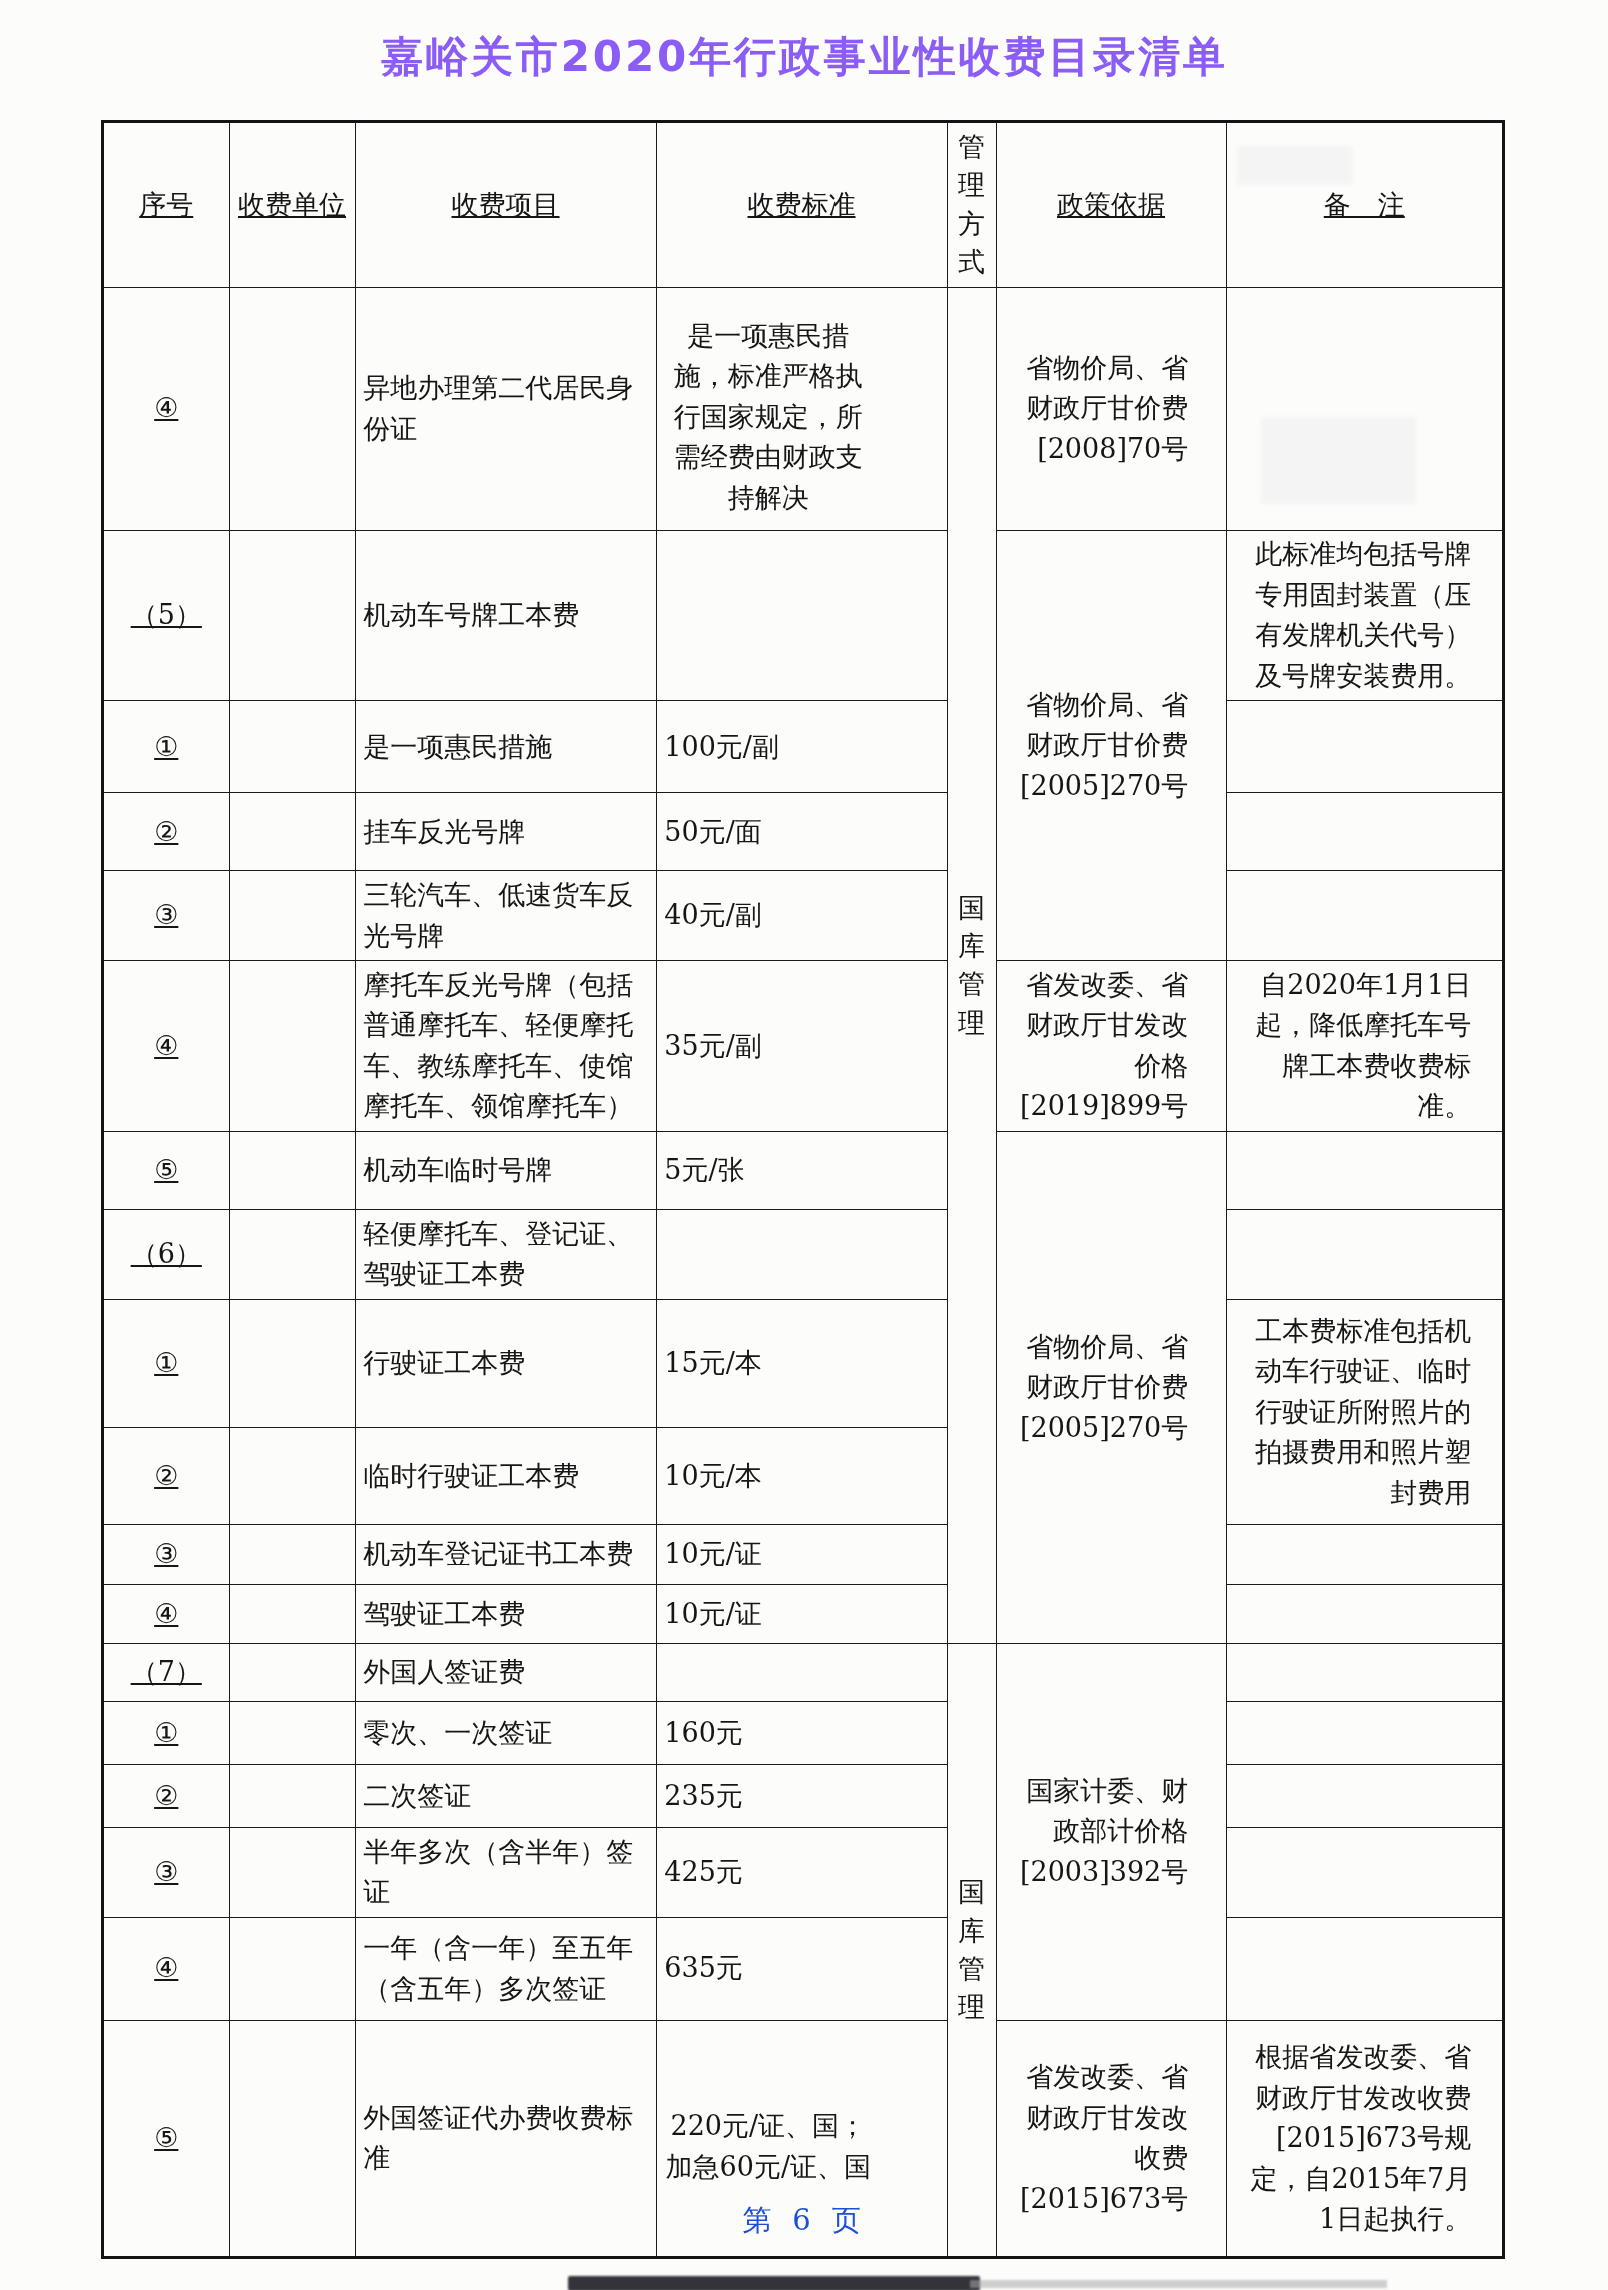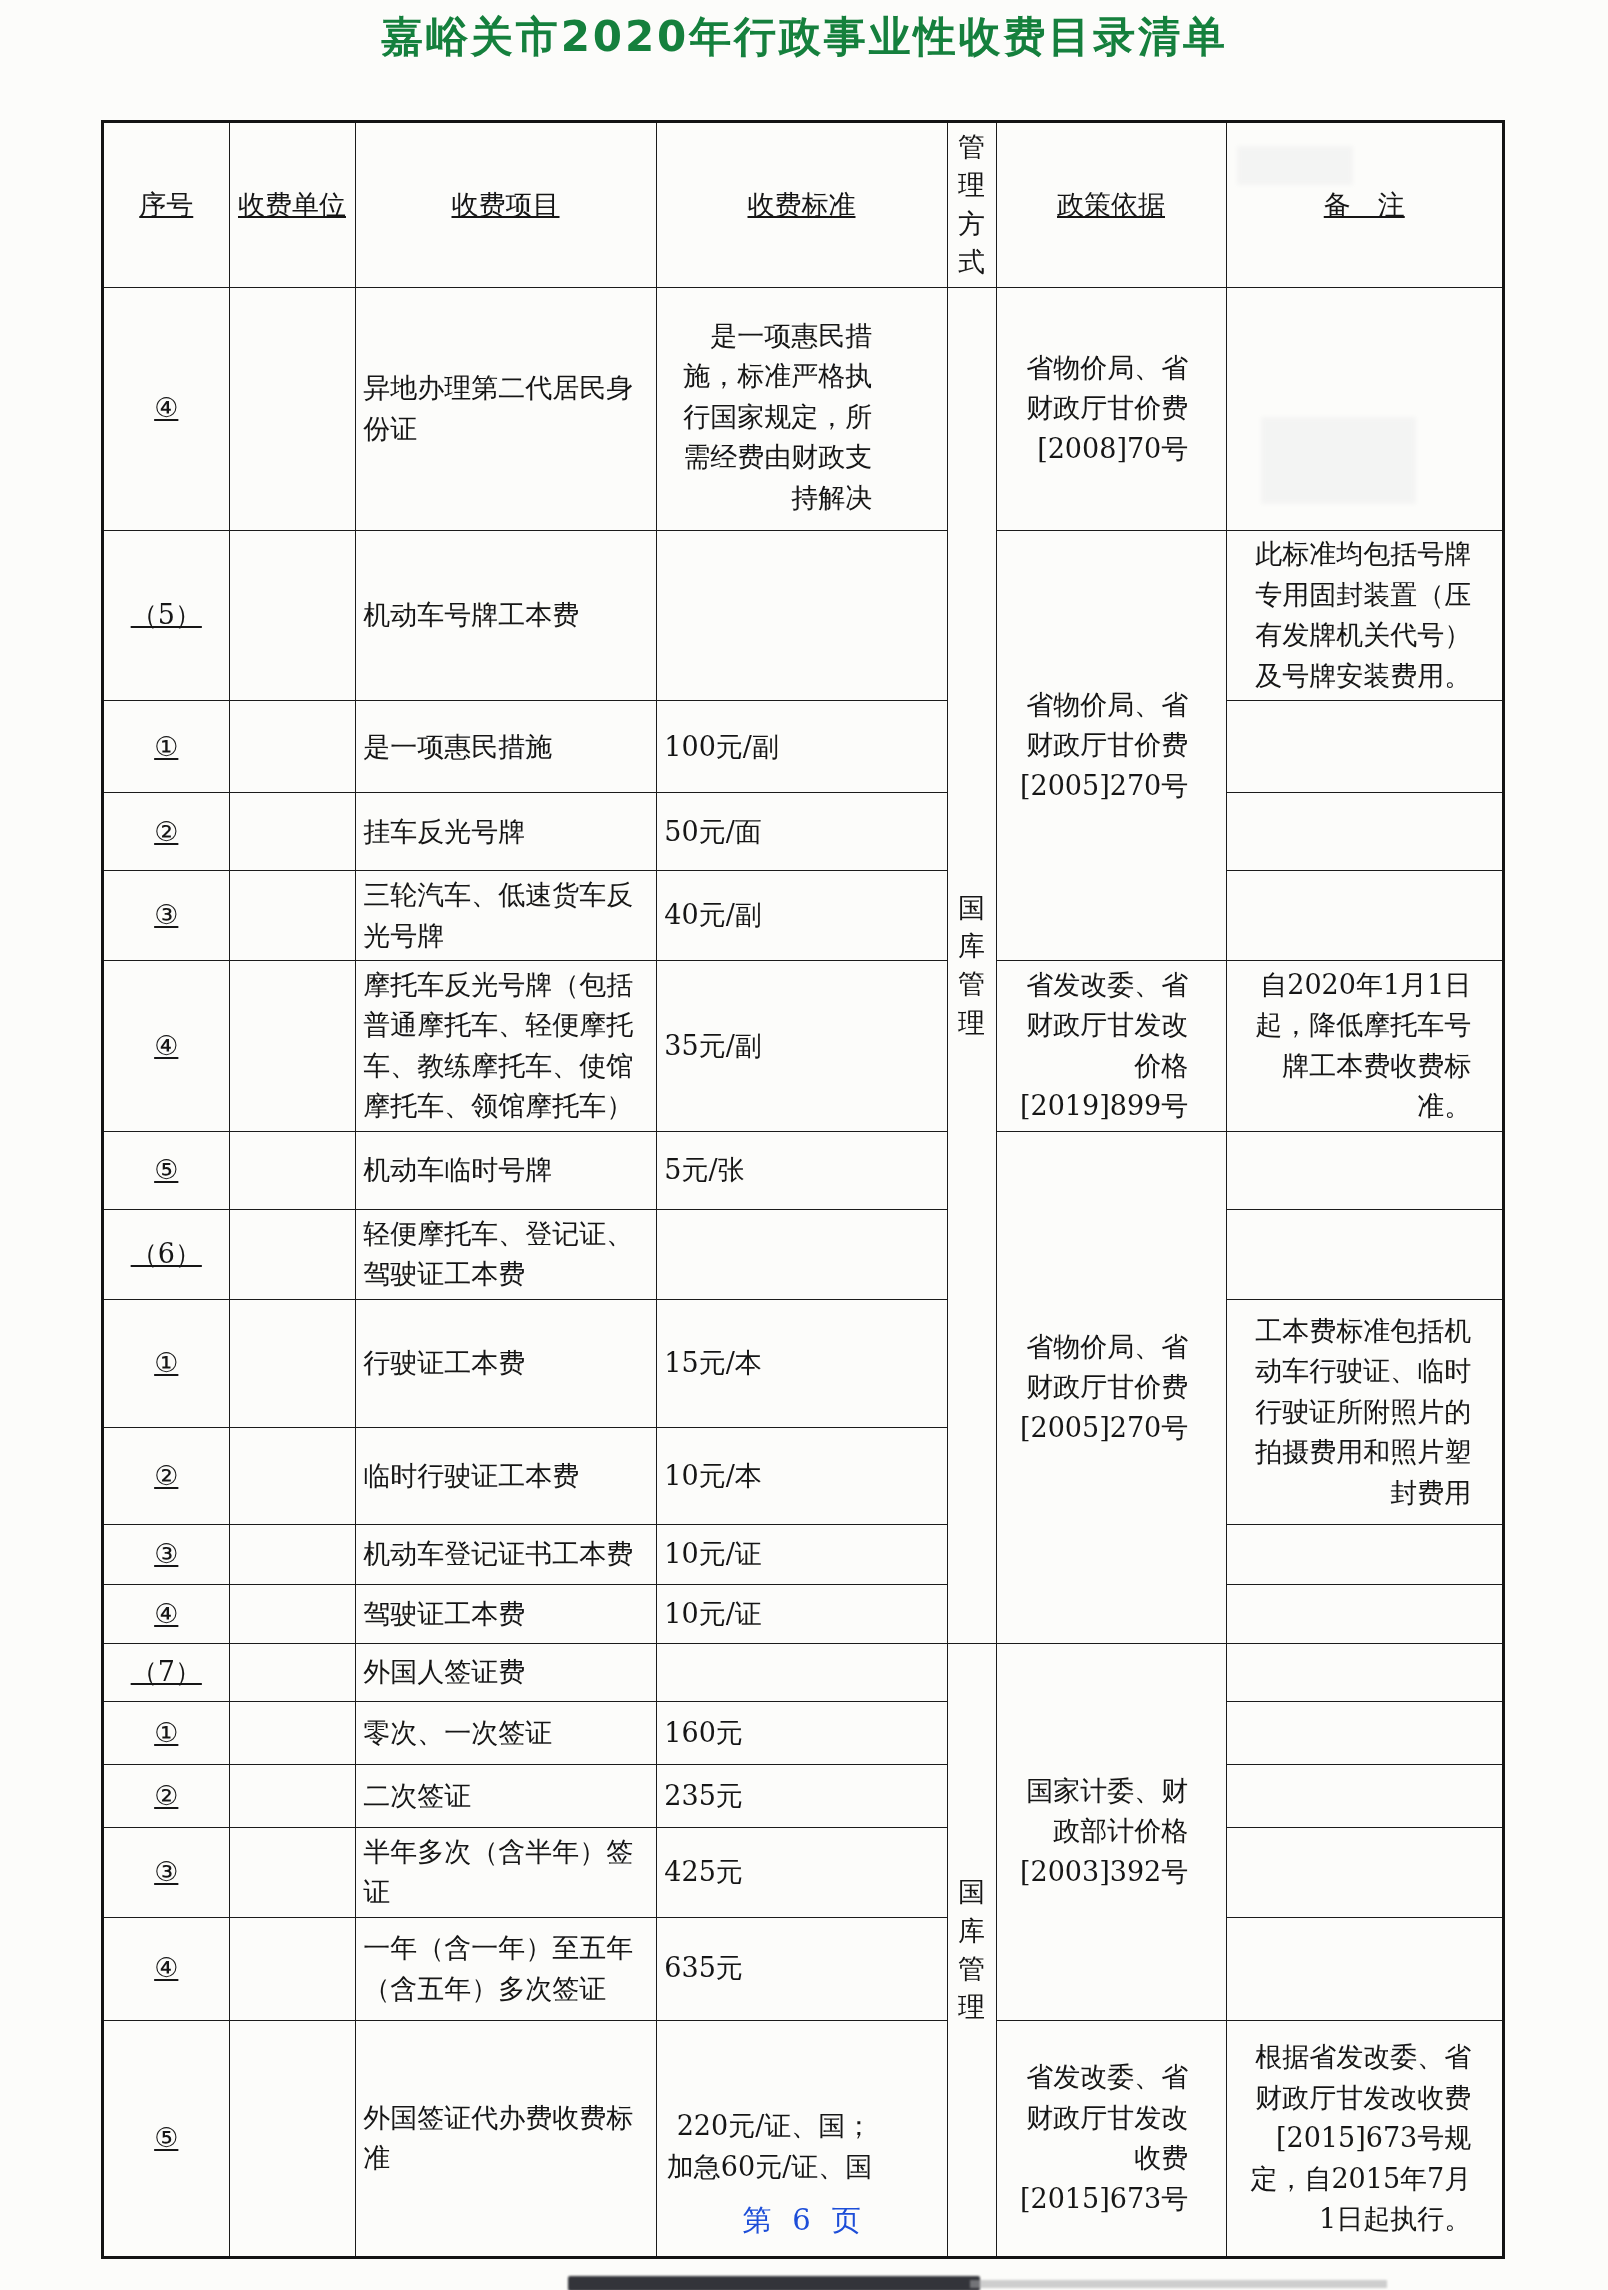--- a/index.html
+++ b/index.html
@@ -6,27 +6,27 @@
   body{
     width:1609px;height:2290px;
     background:#fcfcfa;
     font-family:"DejaVu Serif","Liberation Serif",serif;
     color:#141414;
     position:relative;
     overflow:hidden;
   }
   .page-title{
     position:absolute;
-    top:9px;left:0;width:100%;
+    top:29px;left:0;width:100%;
     text-align:center;
     font-family:"DejaVu Sans","Liberation Sans",sans-serif;
     font-weight:700;
     font-size:42px;
     letter-spacing:2.9px;
-    color:#15803d;
+    color:#8b5cf6;
   }
   table.fee-table{
     position:absolute;
     left:102px;top:121px;
     width:1399px;
     border-collapse:collapse;
     table-layout:fixed;
   }
   .fee-table td,.fee-table th{
     border:1.9px solid #1b1b1b;
@@ -36,21 +36,21 @@
     padding:3.9px 7.8px;
     line-height:1.5;
     color:#161616;
     overflow:hidden;
   }
   .fee-table{border:2.9px solid #141414;outline:1px solid #141414;}
   .c{text-align:center;text-decoration:underline;}
   .l{text-align:left;}
   .pl{padding-left:9.7px;}
   
-  .tw210{display:inline-block;max-width:208px;text-align:right;vertical-align:middle;margin-top:17px;}
+  .tw210{display:inline-block;max-width:208px;text-align:center;vertical-align:middle;margin-top:17px;}
   .tw185{display:inline-block;max-width:184px;text-align:right;vertical-align:middle;}
   .tw240{display:inline-block;max-width:237px;text-align:right;vertical-align:middle;}
   
   .vcell{text-align:center;padding:1.9px 0;margin-left:48px;}
   .vtext{
     display:inline-block;
     width:31px;
     line-height:1.42;
     text-align:center;
     vertical-align:middle;

